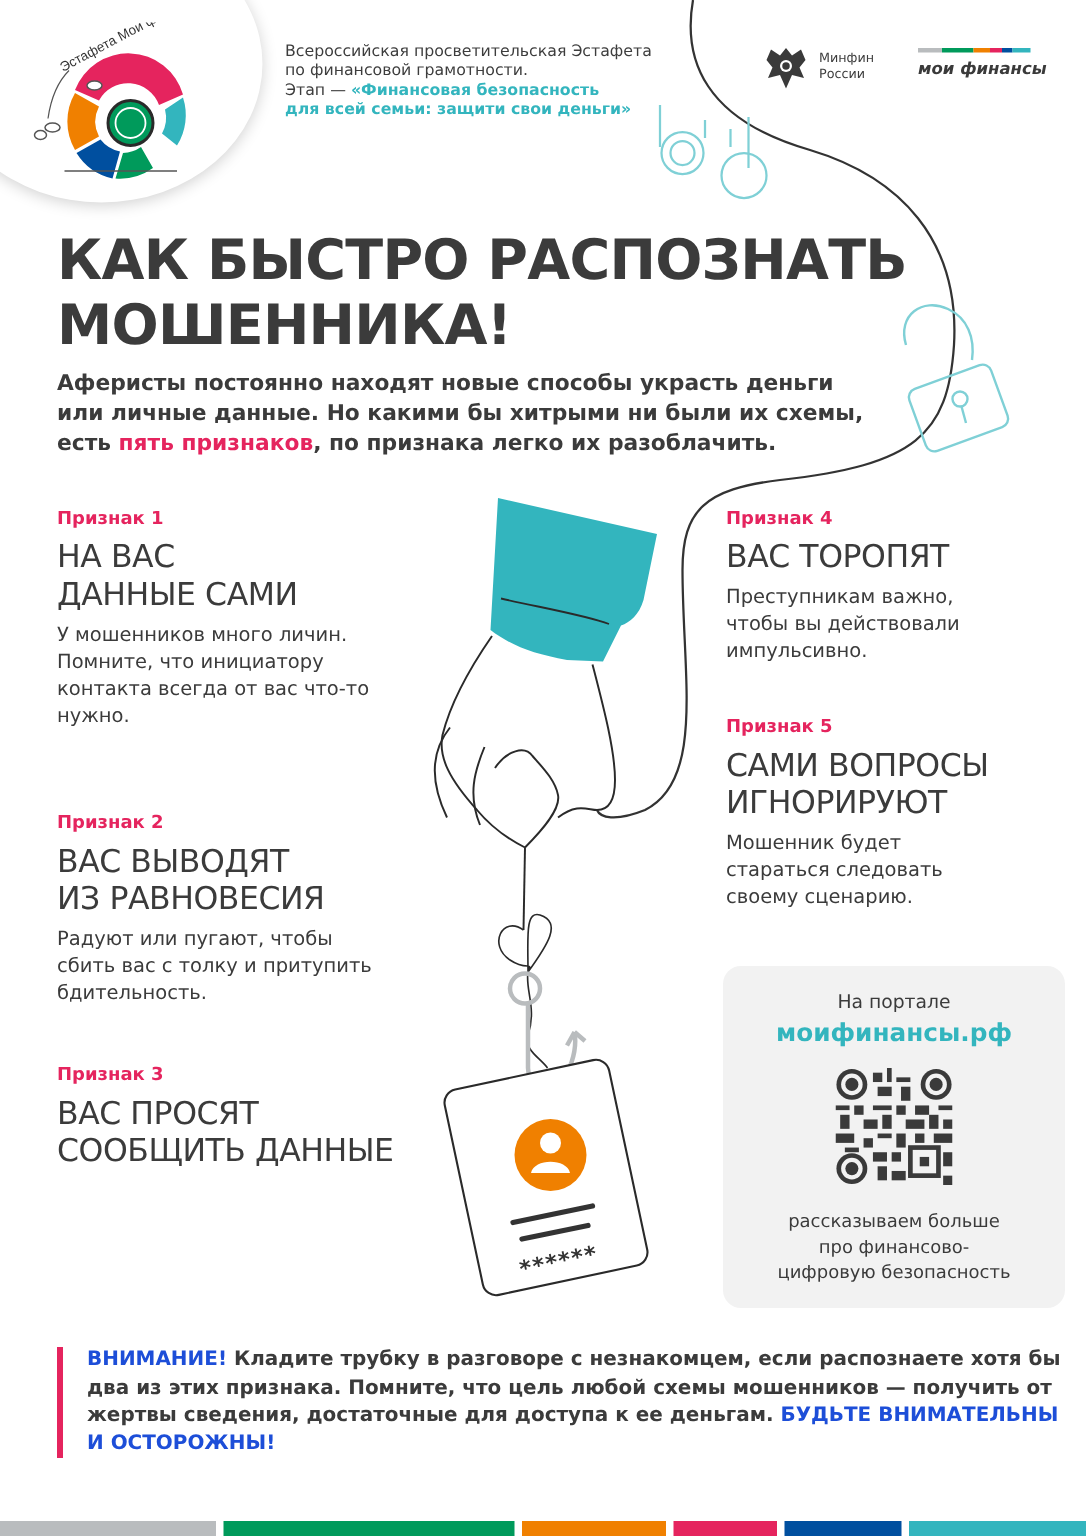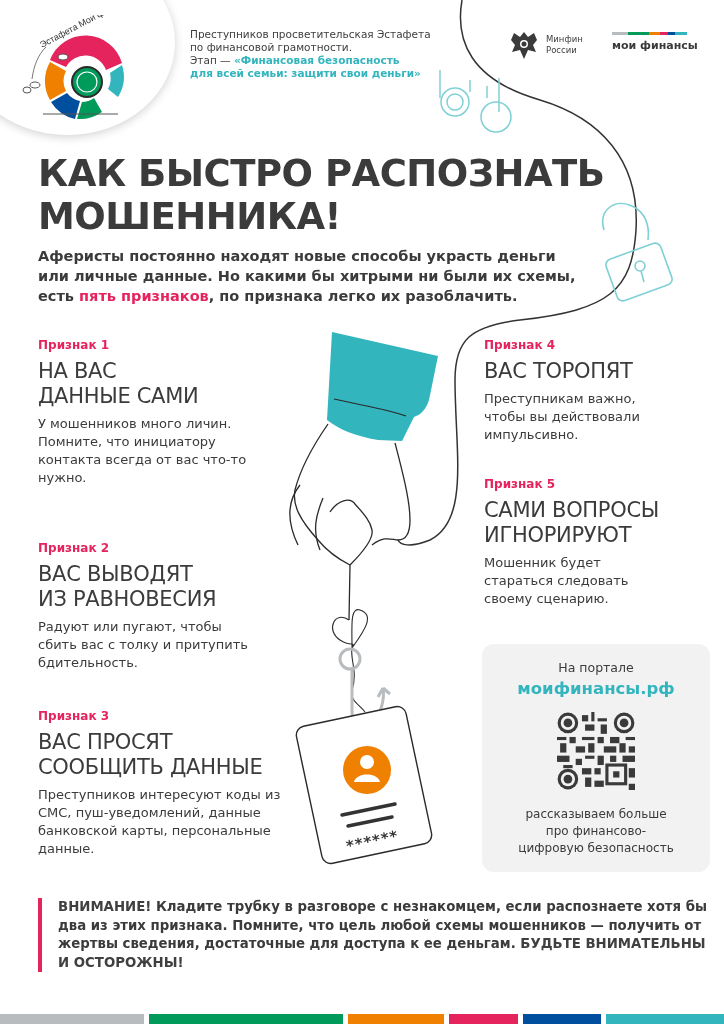--- a/index.html
+++ b/index.html
@@ -6,21 +6,21 @@
   body { width:724px; height:1024px; background:#ffffff; position:relative; overflow:hidden;
          font-family:"DejaVu Sans", "Liberation Sans", sans-serif; color:#3a3a3a; }
   .abs { position:absolute; }
   
   .logo-circle { left:-40px; top:-50px; width:215px; height:185px; border-radius:50%;
                  background:#fff; box-shadow:0 2px 10px rgba(0,0,0,0.18); }
   .header-text { left:190px; top:28px; width:250px; font-size:10.5px; line-height:13px; color:#3d3d3d; }
   .header-text .accent { color:#33b5be; font-weight:bold; }
   .minfin { left:508px; top:28px; display:flex; align-items:center; gap:6px; }
   .minfin-text { font-size:8.5px; line-height:11px; color:#3d3d3d; }
-  .moifin { left:612px; top:32px; }
+  .moifin { left:612px; top:32px;font-style:italic; }
   .moifin-bar { display:flex; height:3px; width:75px; margin-bottom:4px; }
   .moifin-bar span { display:block; height:3px; }
   .moifin-label { font-size:11px; font-weight:bold; color:#3a3a3a; letter-spacing:0; }
 
   .title { left:38px; top:152px; font-size:37px; line-height:43px; font-weight:bold; color:#3b3b3b;
            letter-spacing:-0.5px; margin:0; }
   .lead { left:38px; top:246px; width:545px; font-size:14.5px; line-height:20px; font-weight:bold; color:#3b3b3b; }
   .lead .hl { color:#e5245e; }
 
   .sign { width:270px; }
@@ -30,21 +30,21 @@
 
   .portal { left:482px; top:644px; width:228px; height:228px; background:#f2f2f2; border-radius:12px;
             text-align:center; }
   .portal-top { margin-top:16px; font-size:12.5px; color:#3b3b3b; }
   .portal-link { font-size:16.5px; font-weight:bold; color:#33b5be; margin-top:4px; }
   .qr { margin:14px auto 0; width:78px; height:78px; }
   .portal-desc { margin-top:12px; font-size:12px; line-height:17px; color:#3b3b3b; }
 
   .warning { left:38px; top:898px; width:660px; padding-left:16px; border-left:4px solid #e5245e;
              font-size:13.3px; line-height:18.5px; font-weight:bold; color:#3b3b3b; }
-  .warning .red { color:#404040; }
+  .warning .red { color:#1d4ed8; }
 
   .bottom-bar { left:0; top:1014px; width:724px; height:10px; display:flex; gap:5px; }
   .bottom-bar span { display:block; height:10px; }
 </style>
 </head>
 <body>
 
 <svg class="abs" style="left:0;top:0" width="724" height="1024" viewBox="0 0 724 1024">
 
   <path d="M462,0 C455,40 470,80 540,100 C600,118 640,160 636,230 C632,290 610,310 520,320 C470,326 455,340 455,380 C455,450 470,520 430,540 C410,548 400,545 398,540" fill="none" stroke="#333" stroke-width="1.5"></path>
@@ -110,21 +110,21 @@
   <circle cx="77" cy="67" r="10" fill="none" stroke="#fff" stroke-width="1.2"></circle>
   <ellipse cx="53" cy="42" rx="5" ry="3" fill="#fff" stroke="#555"></ellipse>
   <ellipse cx="17" cy="75" rx="4" ry="3" fill="#fff" stroke="#555"></ellipse>
   <ellipse cx="25" cy="70" rx="5" ry="3" fill="#fff" stroke="#555"></ellipse>
   <path d="M22,64 C24,50 28,40 36,32" fill="none" stroke="#555" stroke-width="0.8"></path>
   <line x1="33" y1="99" x2="108" y2="99" stroke="#555" stroke-width="1"></line>
   <text x="32" y="33" font-size="9" fill="#333" transform="rotate(-28 32 33)" font-family="Liberation Sans, sans-serif">Эстафета Мои финансы</text>
 </svg>
 
 <div class="abs header-text">
-  <div>Преступников просветительская Эстафета</div>
+  <div>Всероссийская просветительская Эстафета</div>
   <div>по финансовой грамотности.</div>
   <div><span>Этап — </span><span class="accent">«Финансовая безопасность</span></div>
   <div class="accent">для всей семьи: защити свои деньги»</div>
 </div>
 
 <div class="abs minfin">
   <svg width="32" height="34" viewBox="0 0 32 34">
     <path d="M16,4 L20,9 L26,5 L29,12 L25,17 L28,24 L20,22 L16,31 L12,22 L4,24 L7,17 L3,12 L6,5 L12,9 Z" fill="#3a3a3a"></path>
     <circle cx="16" cy="16" r="4" fill="#fff"></circle>
     <circle cx="16" cy="16" r="2.5" fill="#3a3a3a"></circle>
@@ -173,21 +173,20 @@
     </div>
   <div class="sign-desc" style="width:220px;">Радуют или пугают, чтобы сбить вас с толку и притупить бдительность.</div>
 </div>
 
 <div class="abs sign" style="left:38px;top:709px;">
   <div class="sign-label">Признак 3</div>
   <div class="sign-title">
       <div>ВАС ПРОСЯТ</div>
       <div>СООБЩИТЬ ДАННЫЕ</div>
     </div>
-  <div class="sign-desc" style="width:270px;">Преступников интересуют коды из СМС, пуш-уведомлений, данные банковской карты, персональные данные.</div>
 </div>
 
 <div class="abs sign" style="left:484px;top:338px;width:230px;">
   <div class="sign-label">Признак 4</div>
   <div class="sign-title">
       <div>ВАС ТОРОПЯТ</div>
     </div>
   <div class="sign-desc" style="width:180px;">Преступникам важно, чтобы вы действовали импульсивно.</div>
 </div>
 

